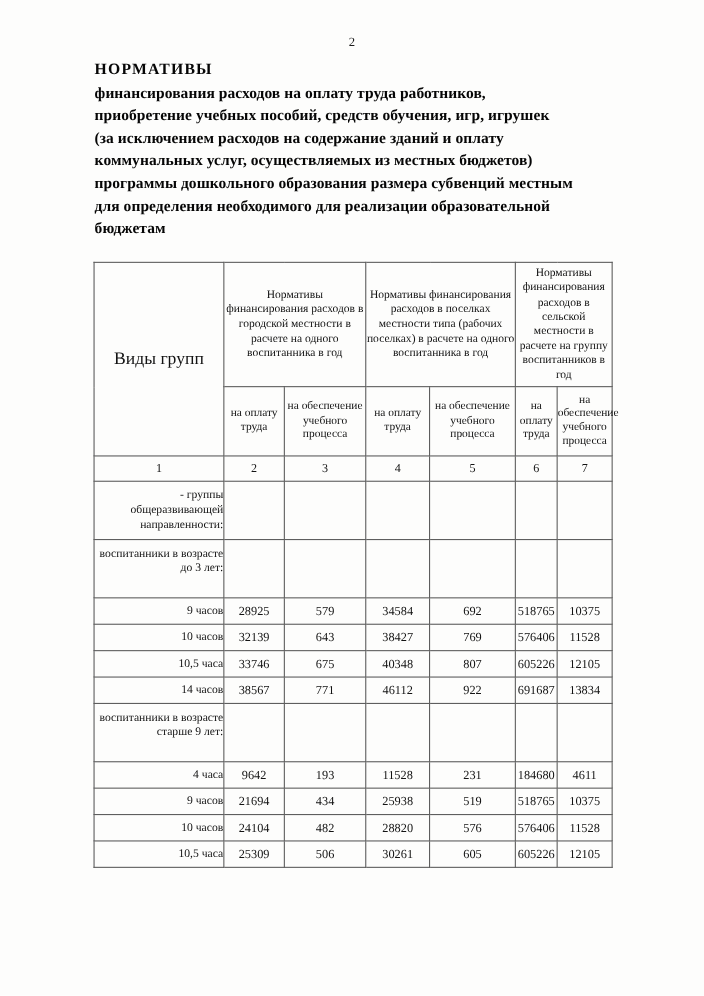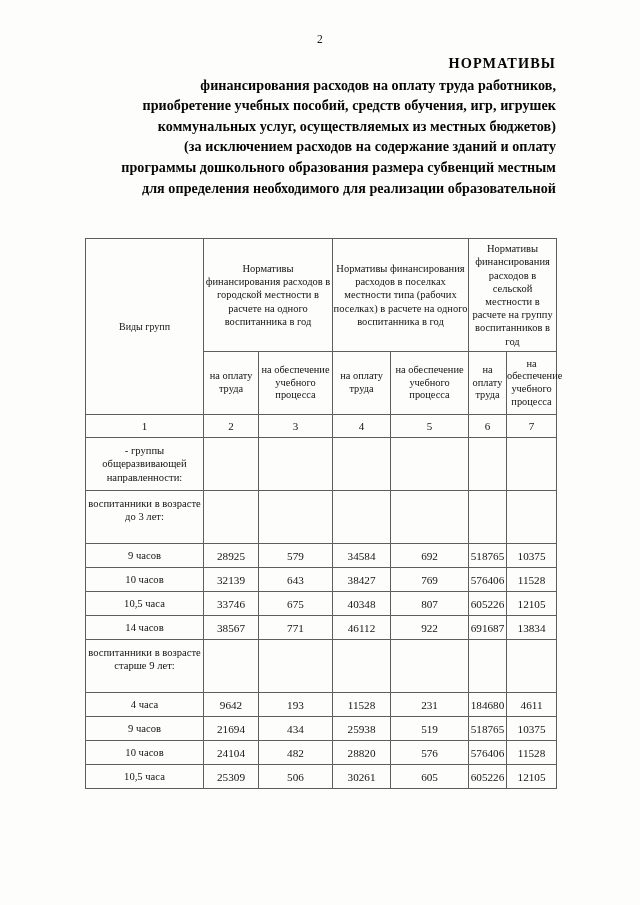--- a/index.html
+++ b/index.html
@@ -35,21 +35,21 @@
     letter-spacing: 0.3px;
     color: #1a1a1a;
   }
 
   
   .heading {
     position: absolute;
     top: 53px;
     left: 86px;
     width: 470px;
-    text-align: right;
+    text-align: left;
     font-weight: bold;
     font-size: 14.1px;
     line-height: 20.6px;
     color: #060606;
     letter-spacing: 0.05px;
   }
   .heading .title-main {
     display: block;
     letter-spacing: 1.1px;
     font-size: 14.3px;
@@ -100,39 +100,39 @@
 
   .hdr-group {
     text-align: center;
     line-height: 13.2px;
     font-size: 10.5px;
     padding: 6px 5px 7px 5px;
     height: 112px;
   }
   .hdr-kind {
     text-align: center;
-    font-size: 10px;
+    font-size: 16px;
     vertical-align: top;
     padding-top: 13px;
   }
   .hdr-sub {
     text-align: center;
     line-height: 12.6px;
     font-size: 10.4px;
     padding: 5px 2px 6px 2px;
     height: 62px;
   }
   .numhdr td {
     text-align: center;
     font-size: 11px;
     height: 22px;
   }
 
   td.label {
-    text-align: center;
+    text-align: right;
     padding: 4px 3px 4px 5px;
     line-height: 13.3px;
     font-size: 10.6px;
   }
   td.num {
     text-align: center;
     font-size: 11.2px;
     padding: 4px 2px;
   }
   tr.section td { height: 46px; vertical-align: top; }
@@ -143,24 +143,25 @@
 <body>
 
 <div class="page">
 
   <div class="page-number">2</div>
 
   <div class="heading">
     <span class="title-main">НОРМАТИВЫ</span>
     <span class="line">финансирования расходов на оплату труда работников,</span>
     <span class="line">приобретение учебных пособий, средств обучения, игр, игрушек</span>
+    <span class="line">(за исключением расходов на содержание зданий и оплату</span>
     <span class="line">коммунальных услуг, осуществляемых из местных бюджетов)</span>
-    <span class="line">(за исключением расходов на содержание зданий и оплату</span>
     <span class="line">программы дошкольного образования размера субвенций местным</span>
     <span class="line">для определения необходимого для реализации образовательной</span>
+    <span class="line">бюджетам</span>
   </div>
 
 
   <table class="norm-table">
     <colgroup>
       <col class="c1">
         <col class="c2">
         <col class="c3">
         <col class="c4">
         <col class="c5">

